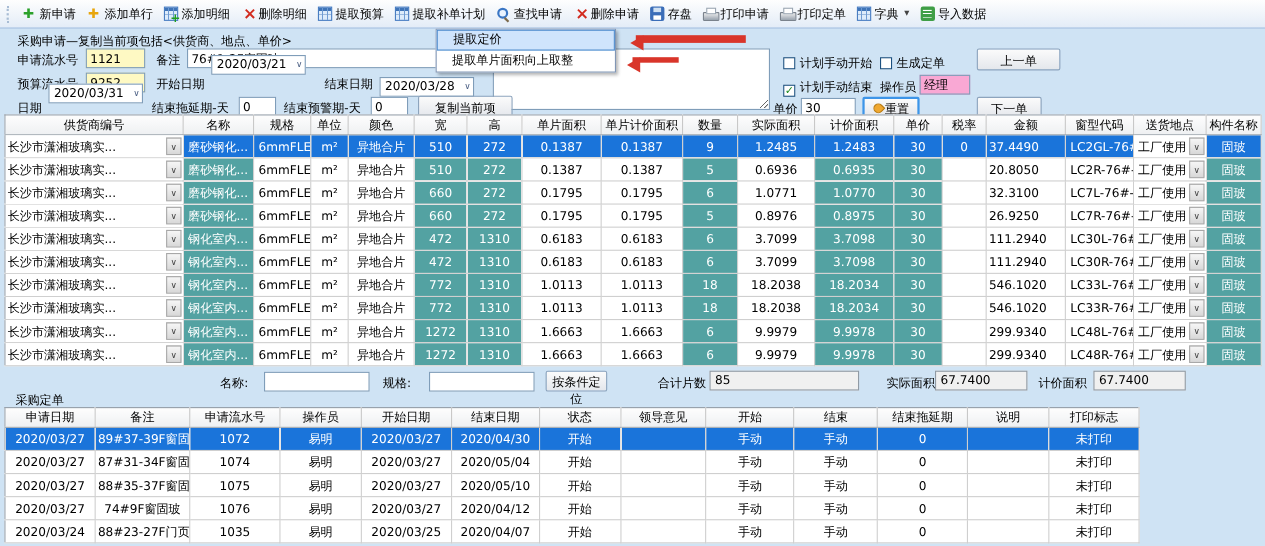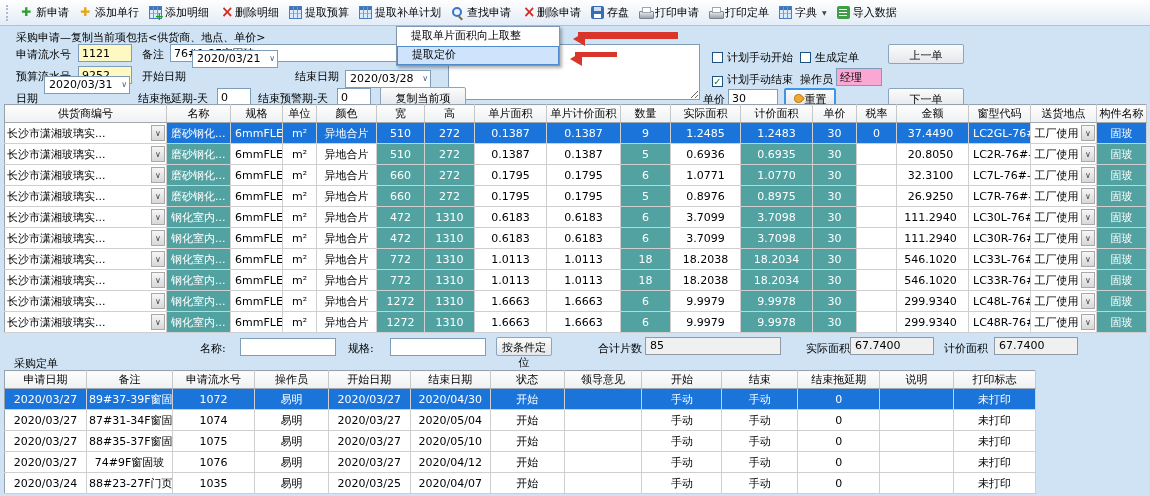--- a/index.html
+++ b/index.html
@@ -70,21 +70,21 @@
      border-right:1px solid #c8c8c8;border-bottom:1px solid #a0a8b0;height:18px;
      overflow:hidden;white-space:nowrap}
   td{border-right:1px solid #cfcfcf;border-bottom:1px solid #cfcfcf;height:21px;
      overflow:hidden;white-space:nowrap;text-align:center;padding:0 2px}
   .mt td.teal{background:#53a2a2;color:#fff}
   .mt tr.selected td{background:#1a74da;color:#fff}
   .mt tr.selected td.teal{background:#1a74da}
   .mt td.c-sup,.mt tr.selected td.c-sup{background:#fff;color:#000;text-align:left;position:relative;padding-right:16px}
   .mt td.c-del,.mt tr.selected td.c-del{background:#fff;color:#000;position:relative;padding-right:16px}
   .mt td.c-name,.mt td.c-spec,.mt td.c-win{text-align:left;padding-left:4px}
-  .mt td.c-amt{text-align:center;padding-right:6px}
+  .mt td.c-amt{text-align:left;padding-right:6px}
   .cmb{position:absolute;right:1px;top:2px;width:14px;height:16px;
        background:linear-gradient(#f6f6f6,#d8d8d8);border:1px solid #a8a8a8;
        font-size:8px;color:#444;text-align:center;line-height:15px}
   .ot tr.selected td{background:#1a74da;color:#fff}
   .sec-title{position:absolute;left:14px;top:356px}
 
   
   .vbox{position:absolute;height:18px;border:1px solid #909aa4;background:#f0f0f0;padding:1px 4px}
 </style>
 </head>
@@ -181,26 +181,26 @@
 <span class="lbl" style="left:800px;top:50px"><span class="cbx"></span><span>生成定单</span></span>
 <div class="btn" style="left:888px;top:44px;width:76px">上一单</div>
 
 <span class="lbl" style="left:712px;top:72px"><span class="cbx">✓</span><span>计划手动结束</span></span>
 <span class="lbl" style="left:800px;top:72px">操作员</span>
 <input class="inp" style="left: 836px; top: 68px; width: 46px; background: #f9a8d4;" value="经理">
 
 <span class="lbl" style="left:703px;top:92px">单价</span>
 <input class="inp" style="left: 728px; top: 89px; width: 50px;" value="30">
 <div class="btn focus" style="left:784px;top:88px;width:52px"><span class="ic i-hand" style="width:9px;height:9px;display:inline-block;margin-right:2px"></span><span>重置</span></div>
-<div class="btn" style="left:888px;top:88px;width:76px">下一单</div>
+<div class="btn" style="left:888px;top:88px;width:59px">下一单</div>
 
 <div class="menu">
 
-<div class="mi"><span>提取单片面积向上取整</span></div>
-    <div class="mi selected"><span>提取定价</span></div>
+<div class="mi selected"><span>提取定价</span></div>
+    <div class="mi"><span>提取单片面积向上取整</span></div>
   </div>
 <div class="red-arrow" style="left:578px;top:32px;width:100px;height:7px"></div>
 <div class="red-arrow" style="left:575px;top:52px;width:42px;height:5px"></div>
 
 <table class="mt" style="left:4px;top:104px;width:1142px">
   <colgroup>
     <col style="width:162px">
       <col style="width:64px">
       <col style="width:52px">
       <col style="width:34px">

